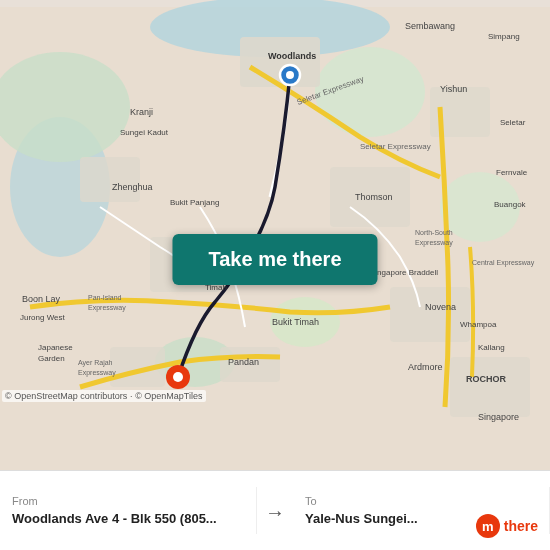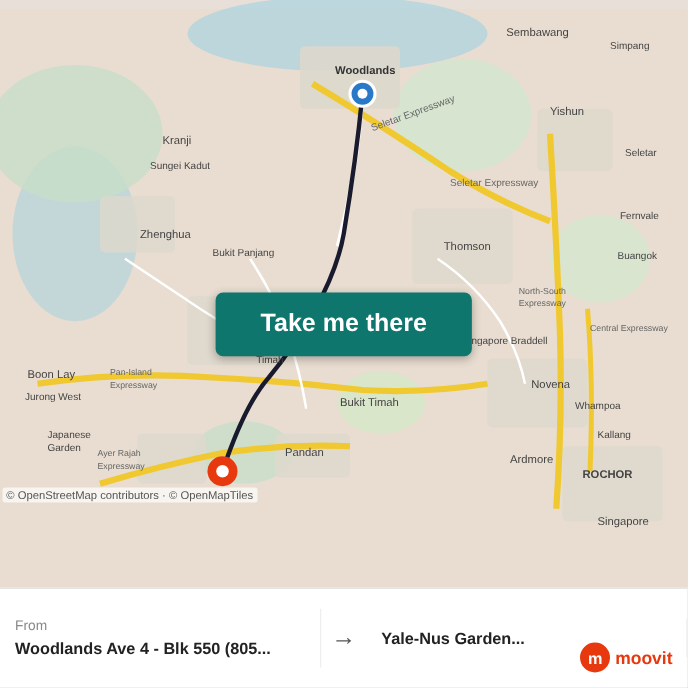--- a/index.html
+++ b/index.html
@@ -224,20 +224,21 @@
 
 <div id="bottom-bar">
   <div class="bottom-location">
     <div class="location-label">From</div>
     <div class="location-name">Woodlands Ave 4 - Blk 550 (805...</div>
   </div>
 
   <div class="arrow-separator">→</div>
 
   <div class="bottom-location">
-    <div class="location-name">Yale-Nus Garden...</div>
+    <div class="location-label">To</div>
+    <div class="location-name">Yale-Nus Sungei...</div>
   </div>
 
   <div id="moovit-logo">
     <div class="moovit-m">m</div>
-    <span class="moovit-text">moovit</span>
+    <span class="moovit-text">there</span>
   </div>
 </div>
 
 </body></html>

